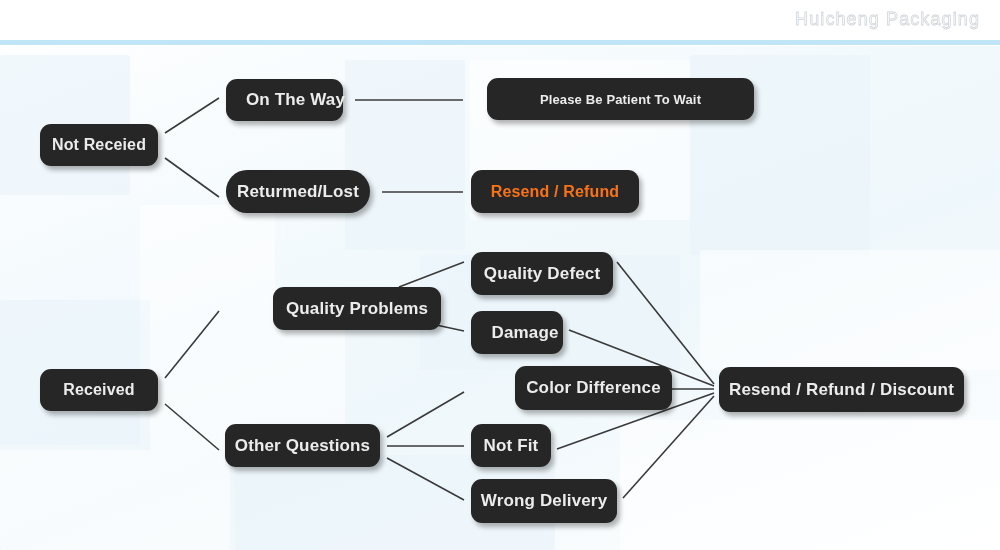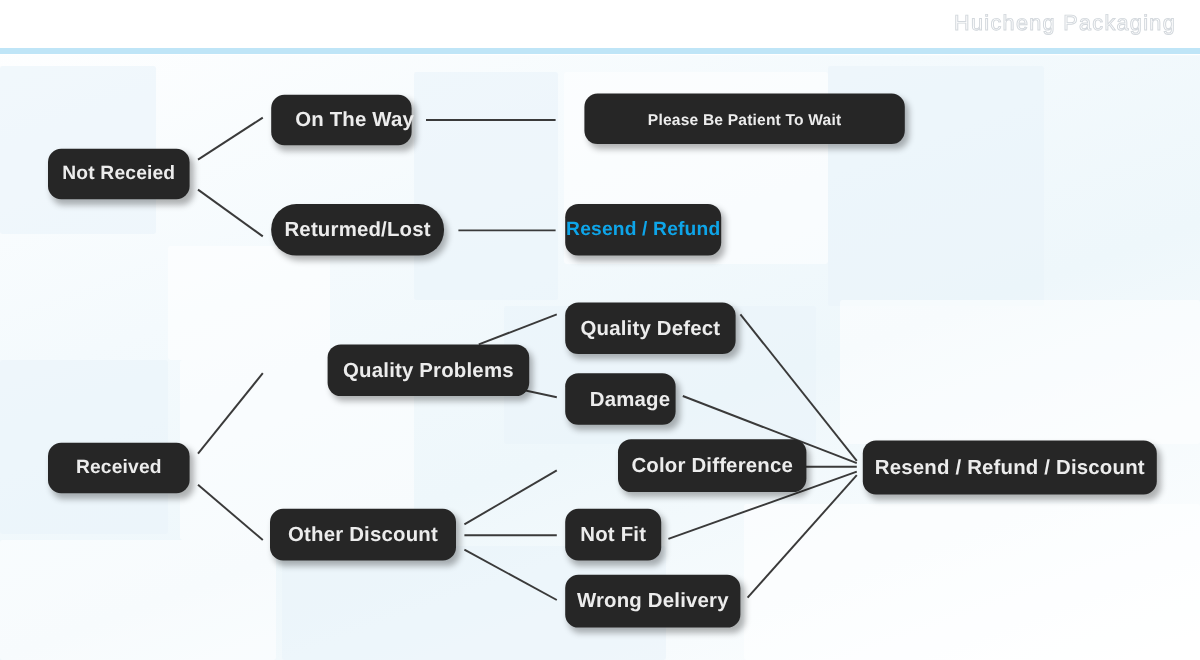--- a/index.html
+++ b/index.html
@@ -154,31 +154,31 @@
       </div>
       <div class="node" style="left: 226px; top: 79px; width: 117px; height: 42px; font-size: 17px; background: rgb(38, 38, 38); color: rgb(236, 236, 236); padding-left: 36px;">
         <span>On The Way</span>
       </div>
       <div class="node" style="left: 226px; top: 170px; width: 144px; height: 43px; font-size: 17px; background: rgb(38, 38, 38); color: rgb(236, 236, 236); border-radius: 21px;">
         <span>Returmed/Lost</span>
       </div>
       <div class="node" style="left: 471px; top: 78px; width: 267px; height: 42px; font-size: 13px; background: rgb(38, 38, 38); color: rgb(236, 236, 236); margin-left: 16px;">
         <span>Please Be Patient To Wait</span>
       </div>
-      <div class="node" style="left: 471px; top: 170px; width: 130px; height: 43px; font-size: 16px; background: rgb(38, 38, 38); color: #0ea5e9;">
+      <div class="node" style="left: 471px; top: 170px; width: 168px; height: 43px; font-size: 16px; background: rgb(38, 38, 38); color: #f97316;">
         <span>Resend / Refund</span>
       </div>
       <div class="node" style="left: 40px; top: 369px; width: 118px; height: 42px; font-size: 16px; background: rgb(38, 38, 38); color: rgb(236, 236, 236);">
         <span>Received</span>
       </div>
       <div class="node" style="left: 225px; top: 287px; width: 168px; height: 43px; font-size: 17px; background: rgb(38, 38, 38); color: rgb(236, 236, 236); margin-left: 48px;">
         <span>Quality Problems</span>
       </div>
       <div class="node" style="left: 225px; top: 424px; width: 155px; height: 43px; font-size: 17px; background: rgb(38, 38, 38); color: rgb(236, 236, 236);">
-        <span>Other Discount</span>
+        <span>Other Questions</span>
       </div>
       <div class="node" style="left: 471px; top: 252px; width: 142px; height: 43px; font-size: 17px; background: rgb(38, 38, 38); color: rgb(236, 236, 236);">
         <span>Quality Defect</span>
       </div>
       <div class="node" style="left: 471px; top: 311px; width: 92px; height: 43px; font-size: 17px; background: rgb(38, 38, 38); color: rgb(236, 236, 236); padding-left: 30px;">
         <span>Damage</span>
       </div>
       <div class="node" style="left: 471px; top: 366px; width: 157px; height: 44px; font-size: 17px; background: rgb(38, 38, 38); color: rgb(236, 236, 236); margin-left: 44px;">
         <span>Color Difference</span>
       </div>

